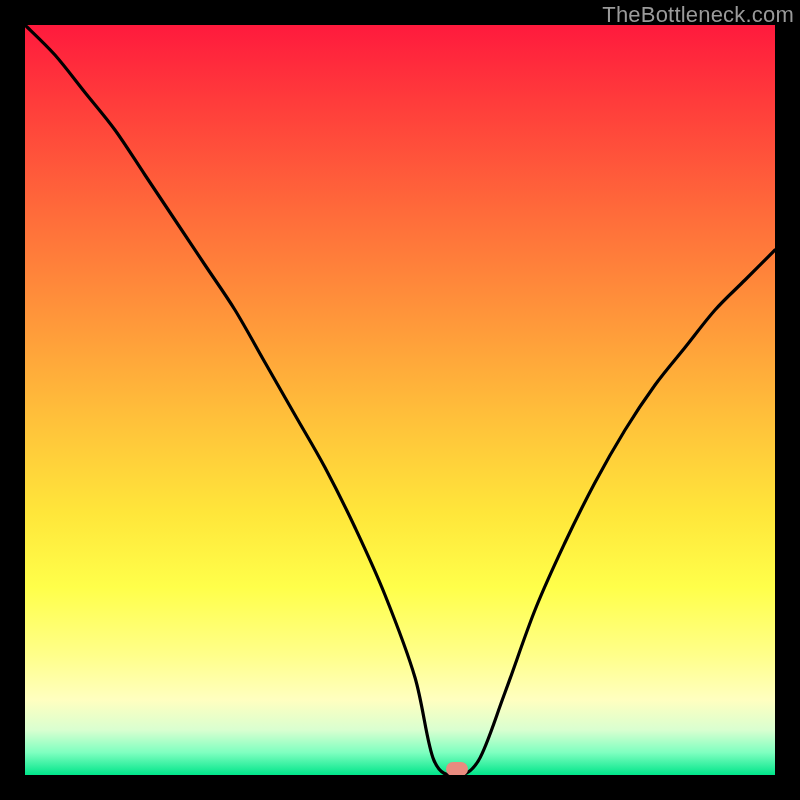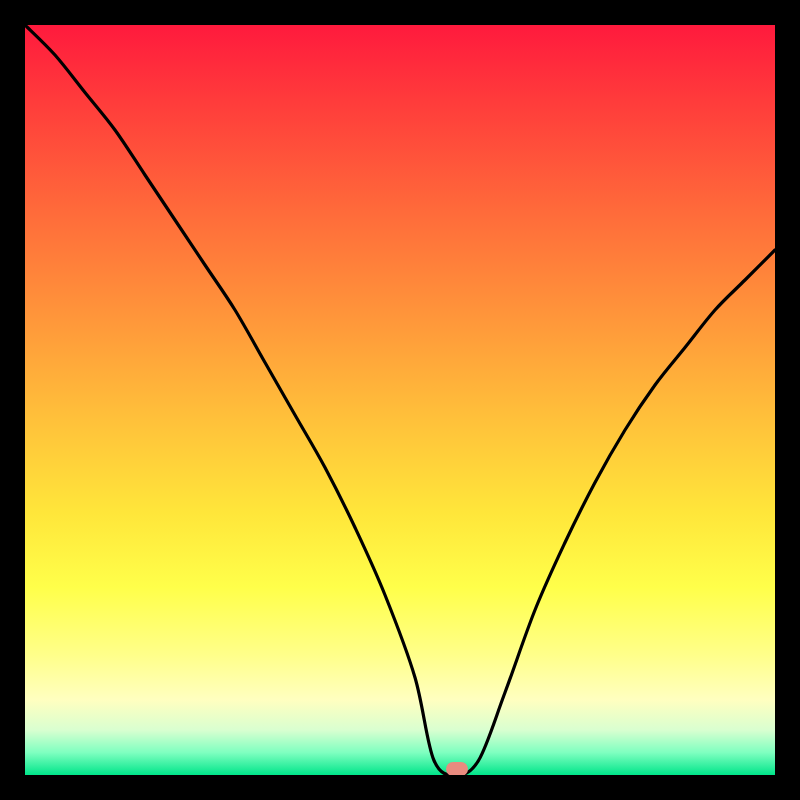--- a/index.html
+++ b/index.html
@@ -76,13 +76,14 @@
   <div class="plot-area">
     <div class="gradient-bg"></div>
 
     <svg class="curve-svg" viewBox="0 0 750 750" preserveAspectRatio="none">
       <path id="curve-path" d="M 0.0 0.0 C 5.0 5.0, 20.0 18.8, 30.0 30.0 C 40.0 41.3, 50.0 55.0, 60.0 67.5 C 70.0 80.0, 80.0 91.3, 90.0 105.0 C 100.0 118.8, 110.0 135.0, 120.0 150.0 C 130.0 165.0, 140.0 180.0, 150.0 195.0 C 160.0 210.0, 170.0 225.0, 180.0 240.0 C 190.0 255.0, 200.0 268.8, 210.0 285.0 C 220.0 301.3, 230.0 320.0, 240.0 337.5 C 250.0 355.0, 260.0 372.5, 270.0 390.0 C 280.0 407.5, 290.0 423.8, 300.0 442.5 C 310.0 461.3, 320.0 481.3, 330.0 502.5 C 340.0 523.8, 350.0 545.0, 360.0 570.0 C 370.0 595.0, 381.9 625.0, 390.0 652.5 C 398.1 680.0, 401.9 718.8, 408.8 735.0 C 415.6 751.3, 423.7 750.0, 431.2 750.0 C 438.7 750.0, 445.6 748.8, 453.8 735.0 C 461.9 721.3, 470.6 692.5, 480.0 667.5 C 489.4 642.5, 500.0 610.0, 510.0 585.0 C 520.0 560.0, 530.0 538.8, 540.0 517.5 C 550.0 496.3, 560.0 476.3, 570.0 457.5 C 580.0 438.8, 590.0 421.3, 600.0 405.0 C 610.0 388.8, 620.0 373.8, 630.0 360.0 C 640.0 346.3, 650.0 335.0, 660.0 322.5 C 670.0 310.0, 680.0 296.3, 690.0 285.0 C 700.0 273.8, 710.0 265.0, 720.0 255.0 C 730.0 245.0, 745.0 230.0, 750.0 225.0" fill="none" stroke="#000" stroke-width="3.2" stroke-linejoin="round" stroke-linecap="round"></path>
     </svg>
 
     <div id="opt-marker" class="marker" style="background: rgb(233, 139, 127); left: 432px; top: 744px;"></div>
   </div>
 
+  <div class="watermark">TheBottleneck.com</div>
 </div>
 
 </body></html>

